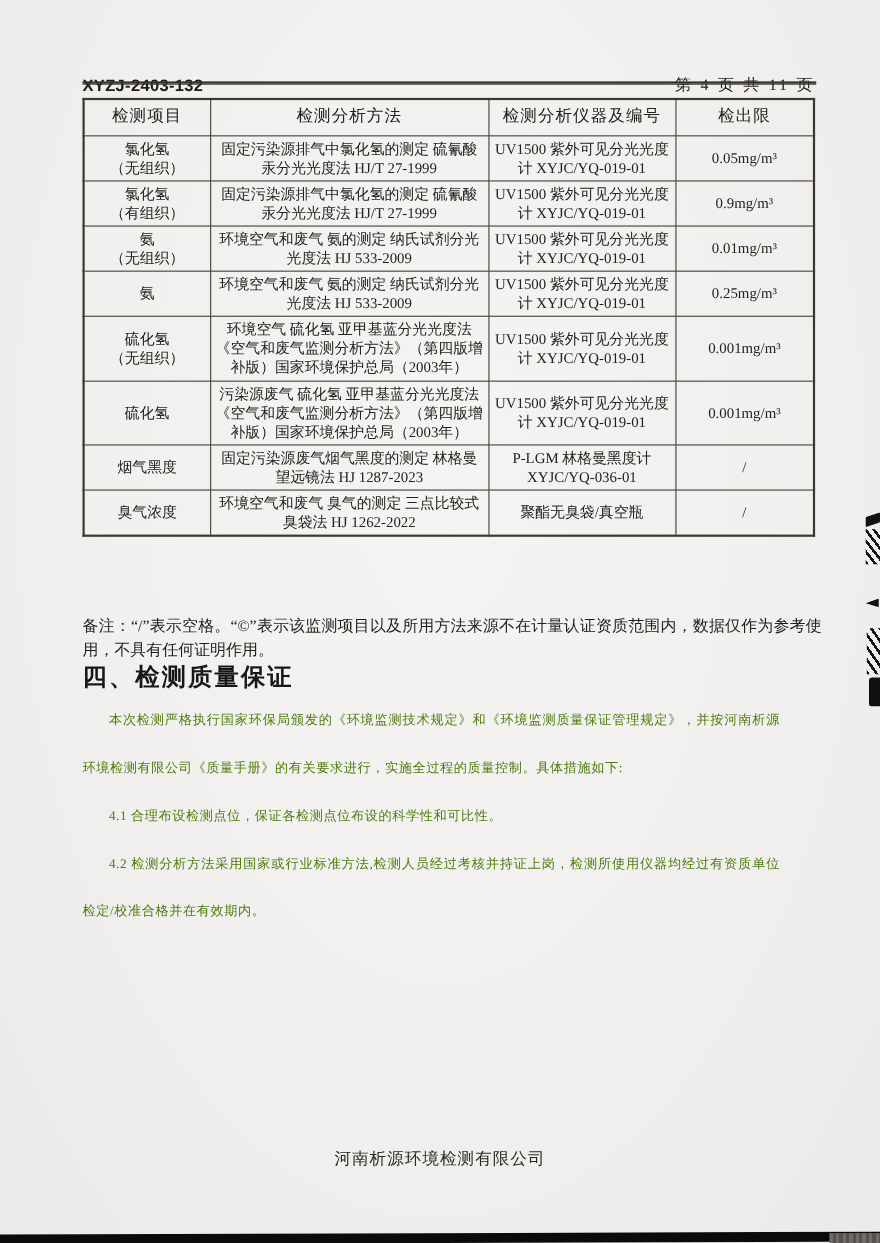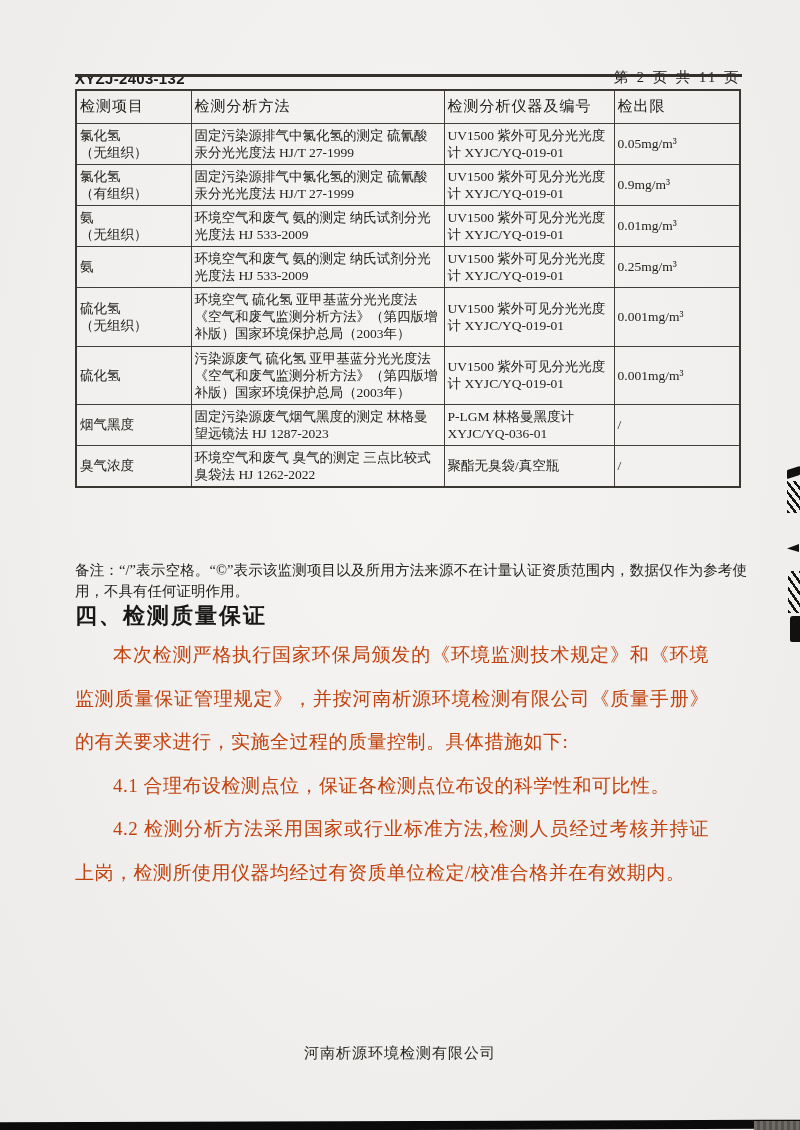--- a/index.html
+++ b/index.html
@@ -18,42 +18,42 @@
     font-weight:bold; font-size:15px; letter-spacing:.3px; color:#1d1b19; }
   .page-indicator{ font-size:14.5px; letter-spacing:2.5px; color:#1d1b19; }
   .header-rule{ position:absolute; top:74px; left:75px; width:667px; height:3px;
     border-top:2.5px solid #34312d; border-bottom:1.5px solid #34312d; }
 
   
   table.report{ position:absolute; top:89px; left:75px; width:664px;
     border-collapse:collapse; table-layout:fixed;
     border:2.4px solid #3b3834; }
   table.report td,table.report th{
-    border:1.6px solid #413e39; text-align:left; vertical-align:middle;
+    border:1.6px solid #413e39; text-align:center; vertical-align:middle;
     font-size:13.5px; line-height:17px; padding:3px 3px; font-weight:normal; }
   table.report th{ font-size:15px; letter-spacing:1px; }
   td.c-item{ font-size:14px; white-space:pre-line; }
   td.c-method{ padding:1px 6px; }
   tr.h-row{ height:33px; }
   tr.r0{height:41px;} tr.r1{height:39px;} tr.r2{height:41px;}
   tr.r3{height:41px;} tr.r4{height:39px;} tr.r5{height:59px;}
   tr.r6{height:56px;} tr.r7{height:39px;} tr.r8{height:35px;margin-top:32px;}
   tr.r9{height:46px;}
 
   
   .note{ position:absolute; top:560px; left:75px; width:672px;
     font-size:14.5px; line-height:21px; text-align:justify; color:#211f1c; }
 
   
   .section-heading{ position:absolute; top:601px; left:75px;
     font-size:22px; font-weight:bold; letter-spacing:2px; color:#181715;
     font-family:"Liberation Sans","DejaVu Sans",sans-serif; }
   .body-text{ position:absolute; top:633px; left:75px; width:634px;
-    font-size:19px; line-height:43.5px; text-align:justify;
-    letter-spacing:.5px; color:#c2410c; }
+    font-size:12px; line-height:43.5px; text-align:justify;
+    letter-spacing:.5px; color:#4d7c0f; }
   .body-text p{ text-indent:2em; margin:0; }
 
   
   .page-footer{ position:absolute; top:1044px; left:0; width:100%;
     text-align:center; font-size:15px; letter-spacing:1px; color:#2a2824;font-family:Liberation Serif, serif; }
 
   
   .artifact{ position:absolute; background:#121110; }
   .a-blob1{ right:0; top:468px; width:13px; height:9px; transform:skewY(-18deg); border-radius:1px; }
   .a-hatch1{ right:0; top:481px; width:13px; height:32px;
@@ -66,21 +66,21 @@
   .bottom-strip{ position:absolute; top:1121px; left:-5px; width:812px; height:9px;
     background:#0b0b0b; transform:rotate(-.18deg); }
   .bottom-strip-end{ position:absolute; top:1121px; right:0; width:46px; height:9px;
     background:repeating-linear-gradient(90deg,#6f6c68 0 3px,#555350 3px 6px); }
 </style>
 </head>
 <body>
 
 <div class="header-bar">
   <span class="doc-number">XYZJ-2403-132</span>
-  <span class="page-indicator">第 2 页 共 11 页</span>
+  <span class="page-indicator">第 4 页 共 11 页</span>
 </div>
 <div class="header-rule"></div>
 
 <table class="report">
   <colgroup>
     <col style="width:115px">
       <col style="width:253px">
       <col style="width:170px">
       <col style="width:126px">
   </colgroup>

